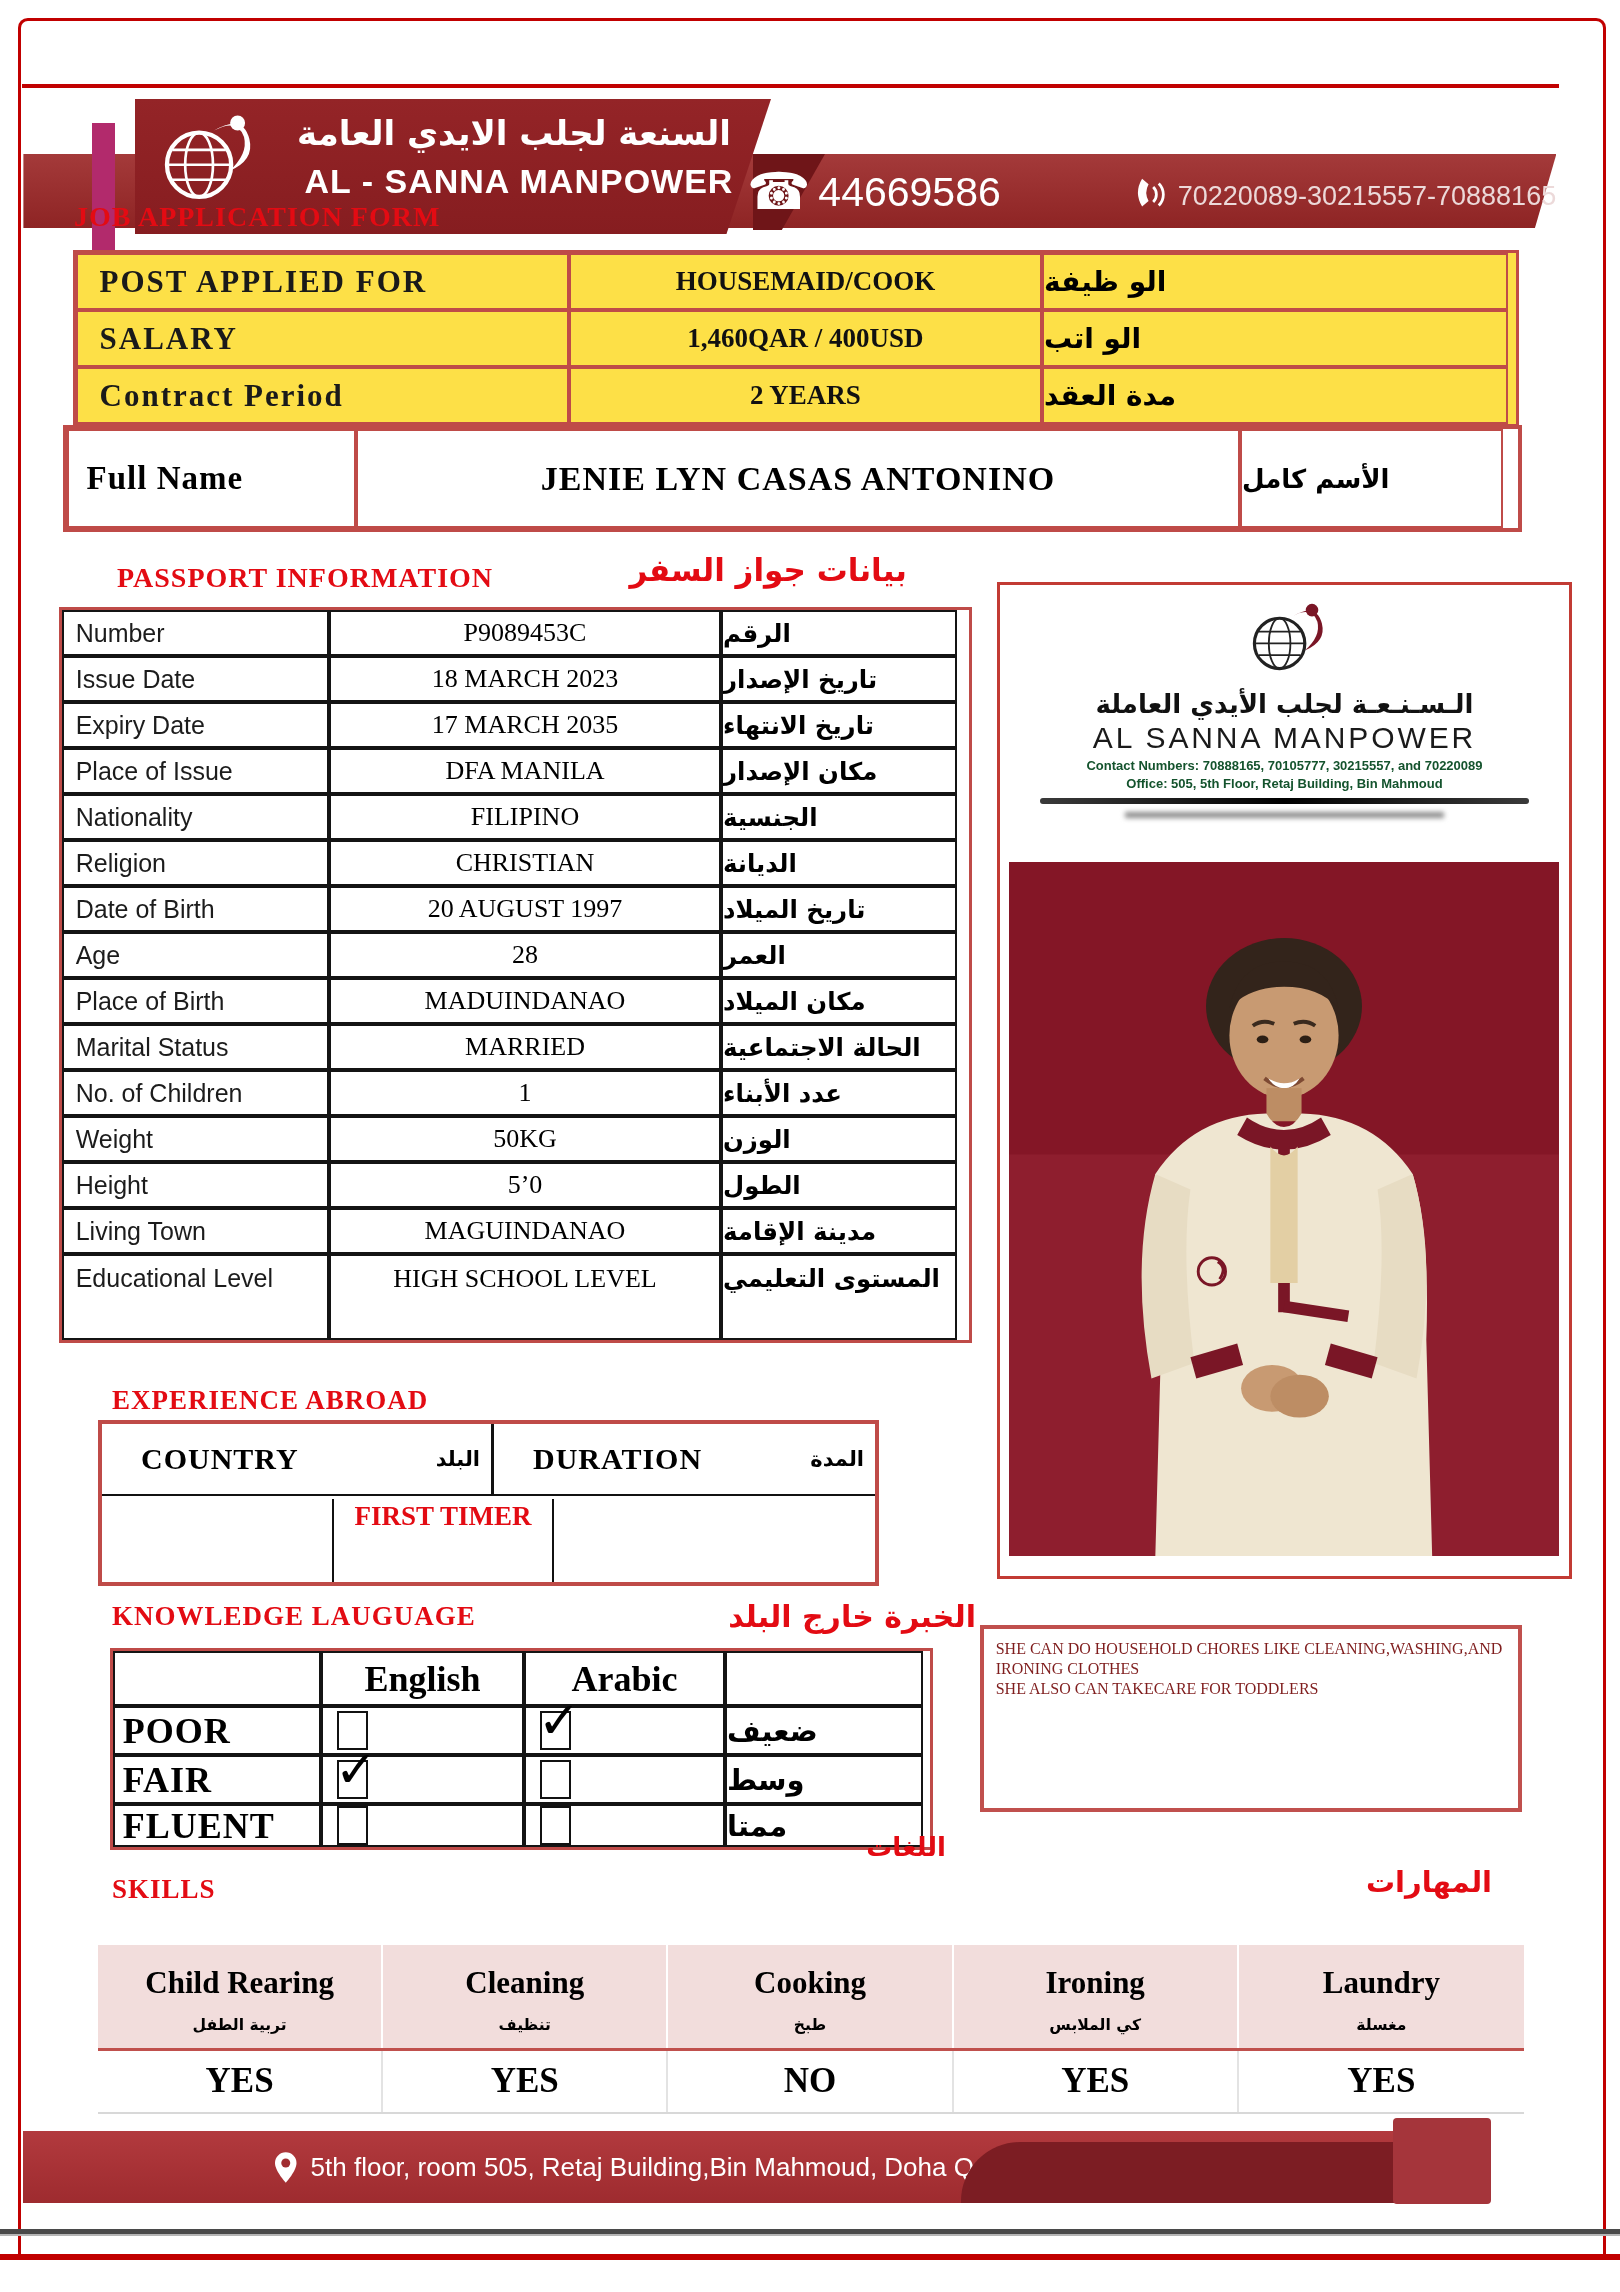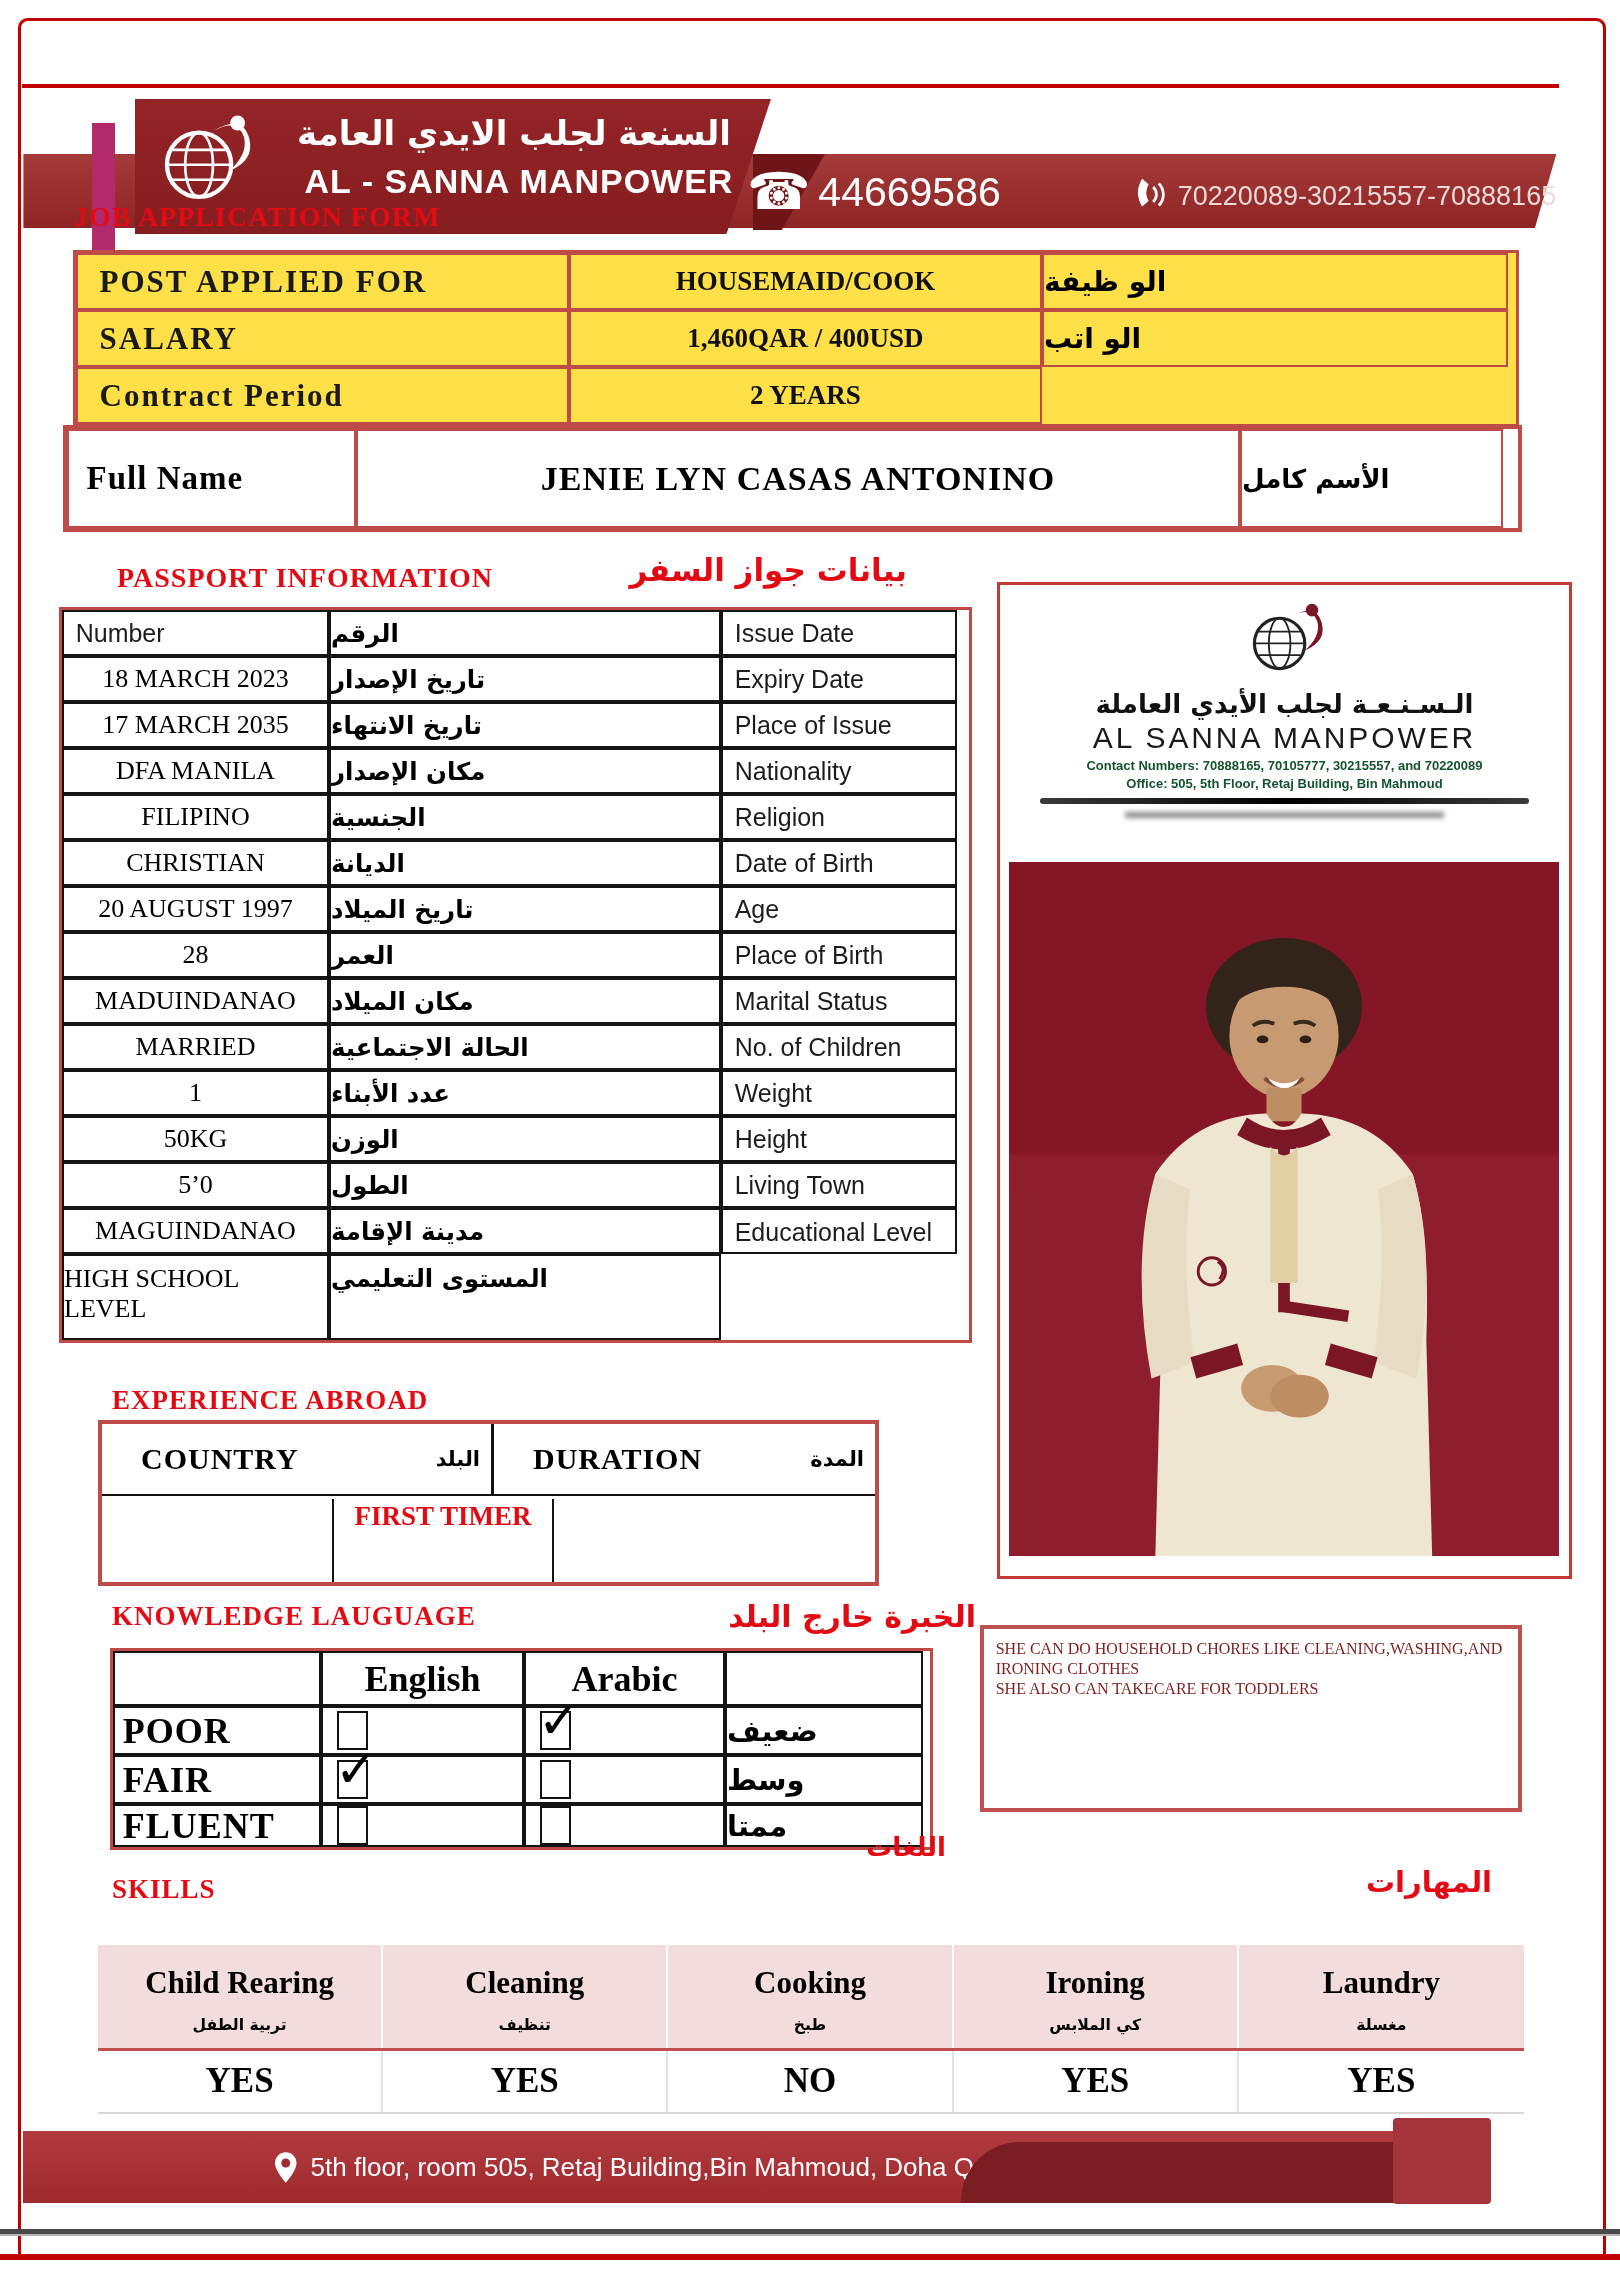--- a/index.html
+++ b/index.html
@@ -158,33 +158,35 @@
 
   <div class="abs t1 serif">
     <div class="lab">POST APPLIED FOR</div>
     <div class="val">HOUSEMAID/COOK</div>
     <div class="arb ar">الو ظيفة</div>
     <div class="lab">SALARY</div>
     <div class="val">1,460QAR / 400USD</div>
     <div class="arb ar">الو اتب</div>
     <div class="lab">Contract Period</div>
     <div class="val">2 YEARS</div>
+    <div class="arb ar">مدة العقد</div>
   </div>
 
   <div class="abs fn serif">
     <div class="lab">Full Name</div>
     <div class="val">JENIE LYN CASAS ANTONINO</div>
     <div class="arb ar">الأسم كامل</div>
   </div>
 
   <div class="abs ptitle red b serif">PASSPORT INFORMATION</div>
   <div class="abs ptitleAr red b ar">بيانات جواز السفر</div>
 
   <div class="abs pt">
     <div class="lab">Number</div>
+    <div class="val serif">P9089453C</div>
     <div class="arb ar">الرقم</div>
     <div class="lab">Issue Date</div>
     <div class="val serif">18 MARCH 2023</div>
     <div class="arb ar">تاريخ الإصدار</div>
     <div class="lab">Expiry Date</div>
     <div class="val serif">17 MARCH 2035</div>
     <div class="arb ar">تاريخ الانتهاء</div>
     <div class="lab">Place of Issue</div>
     <div class="val serif">DFA MANILA</div>
     <div class="arb ar">مكان الإصدار</div>

